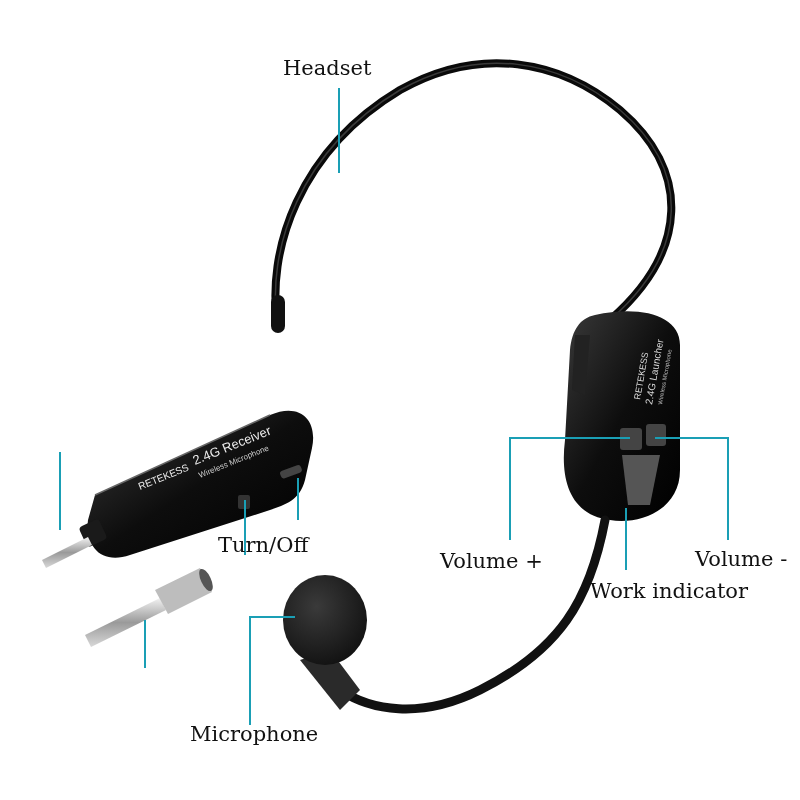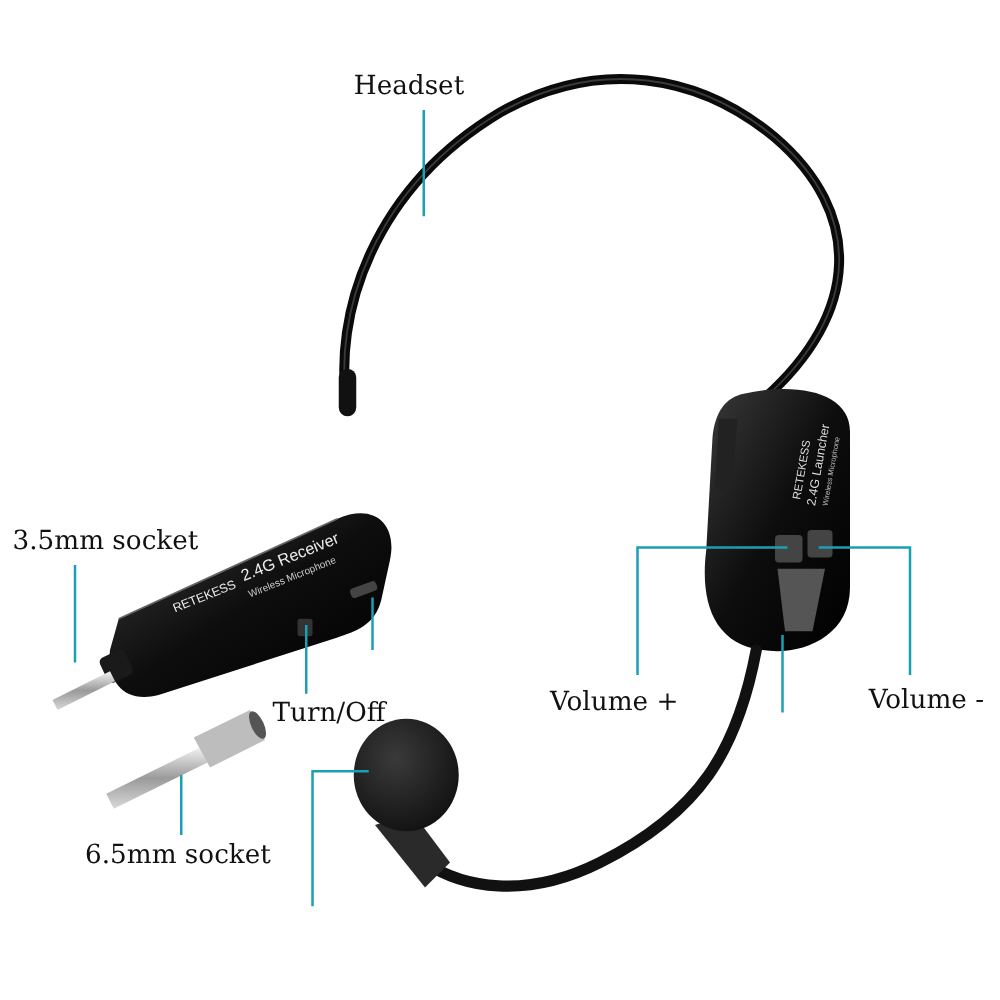--- a/index.html
+++ b/index.html
@@ -81,18 +81,18 @@
       <line x1="245" y1="500" x2="245" y2="555"></line>
       <line x1="145" y1="620" x2="145" y2="668"></line>
       <polyline points="250,725 250,617 295,617"></polyline>
       <polyline points="510,540 510,438 630,438"></polyline>
       <polyline points="728,540 728,438 655,438"></polyline>
       <line x1="626" y1="508" x2="626" y2="570"></line>
     </g>
   </svg>
 
   <span class="label" style="left:283px;top:58px">Headset</span>
-  <span class="label" style="left:10px;top:422px">3.5mm socket</span>
-  <span class="label" style="left:218px;top:560px">Turn/Off</span>
-  <span class="label" style="left:68px;top:673px">6.5mm socket</span>
+  <span class="label" style="left:218px;top:535px">Turn/Off</span>
+  <span class="label" style="left:190px;top:724px">Microphone</span>
   <span class="label" style="left:440px;top:551px">Volume +</span>
   <span class="label" style="left:695px;top:549px">Volume -</span>
+  <span class="label" style="left:590px;top:581px">Work indicator</span>
 </div>
 
 </body></html>

